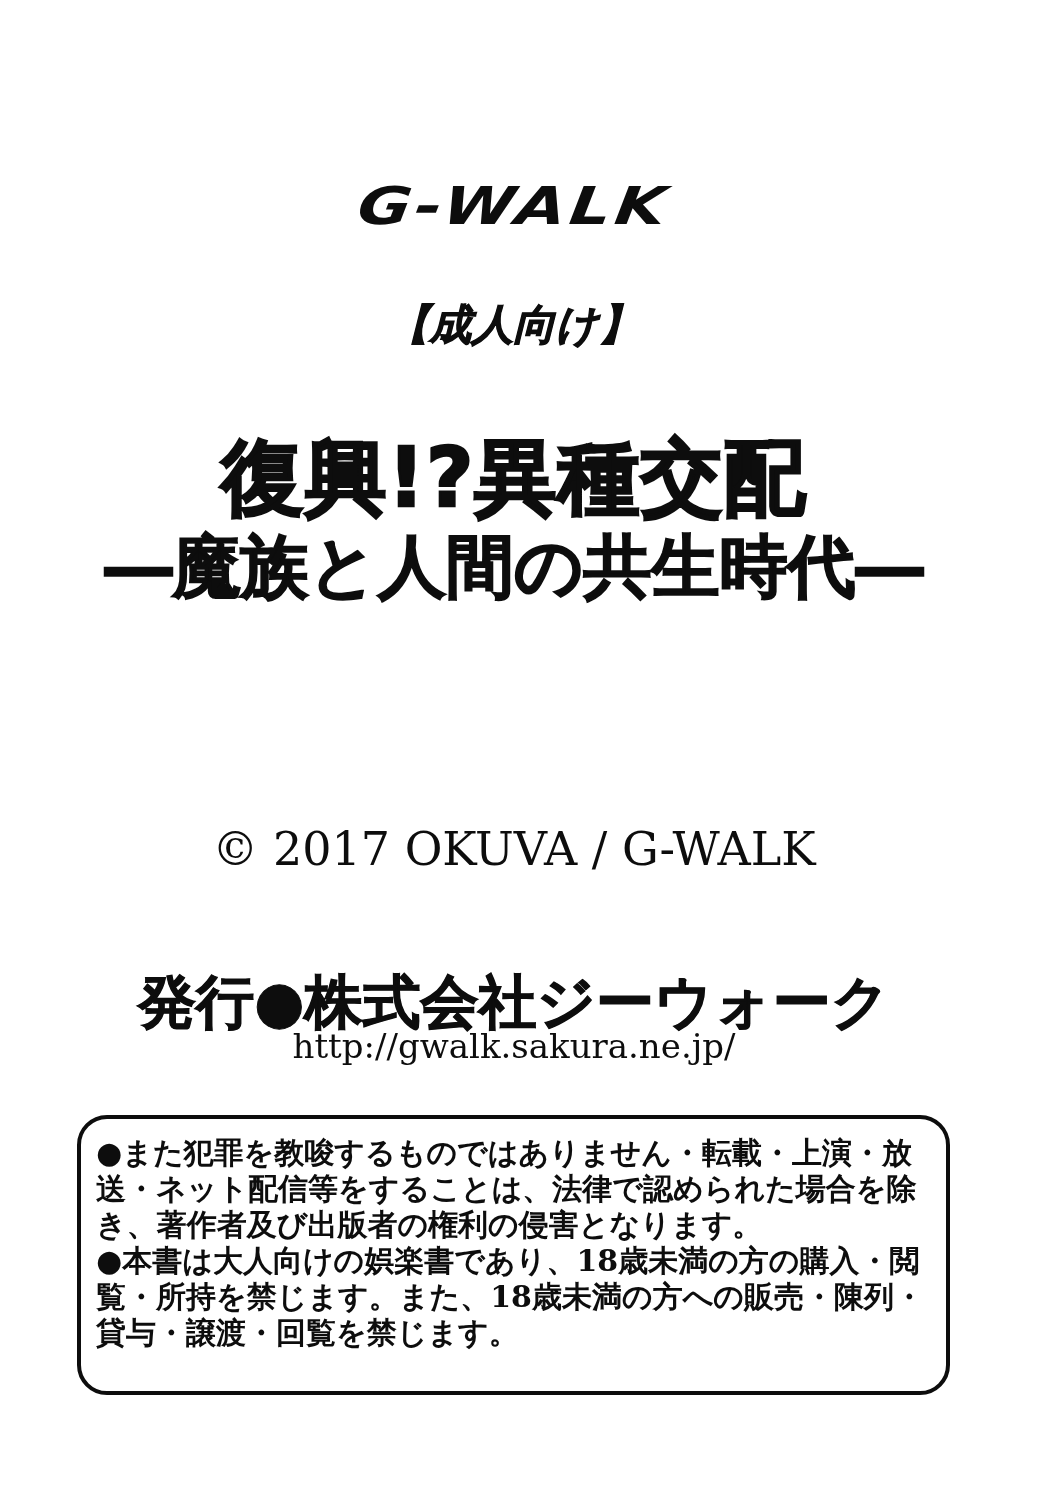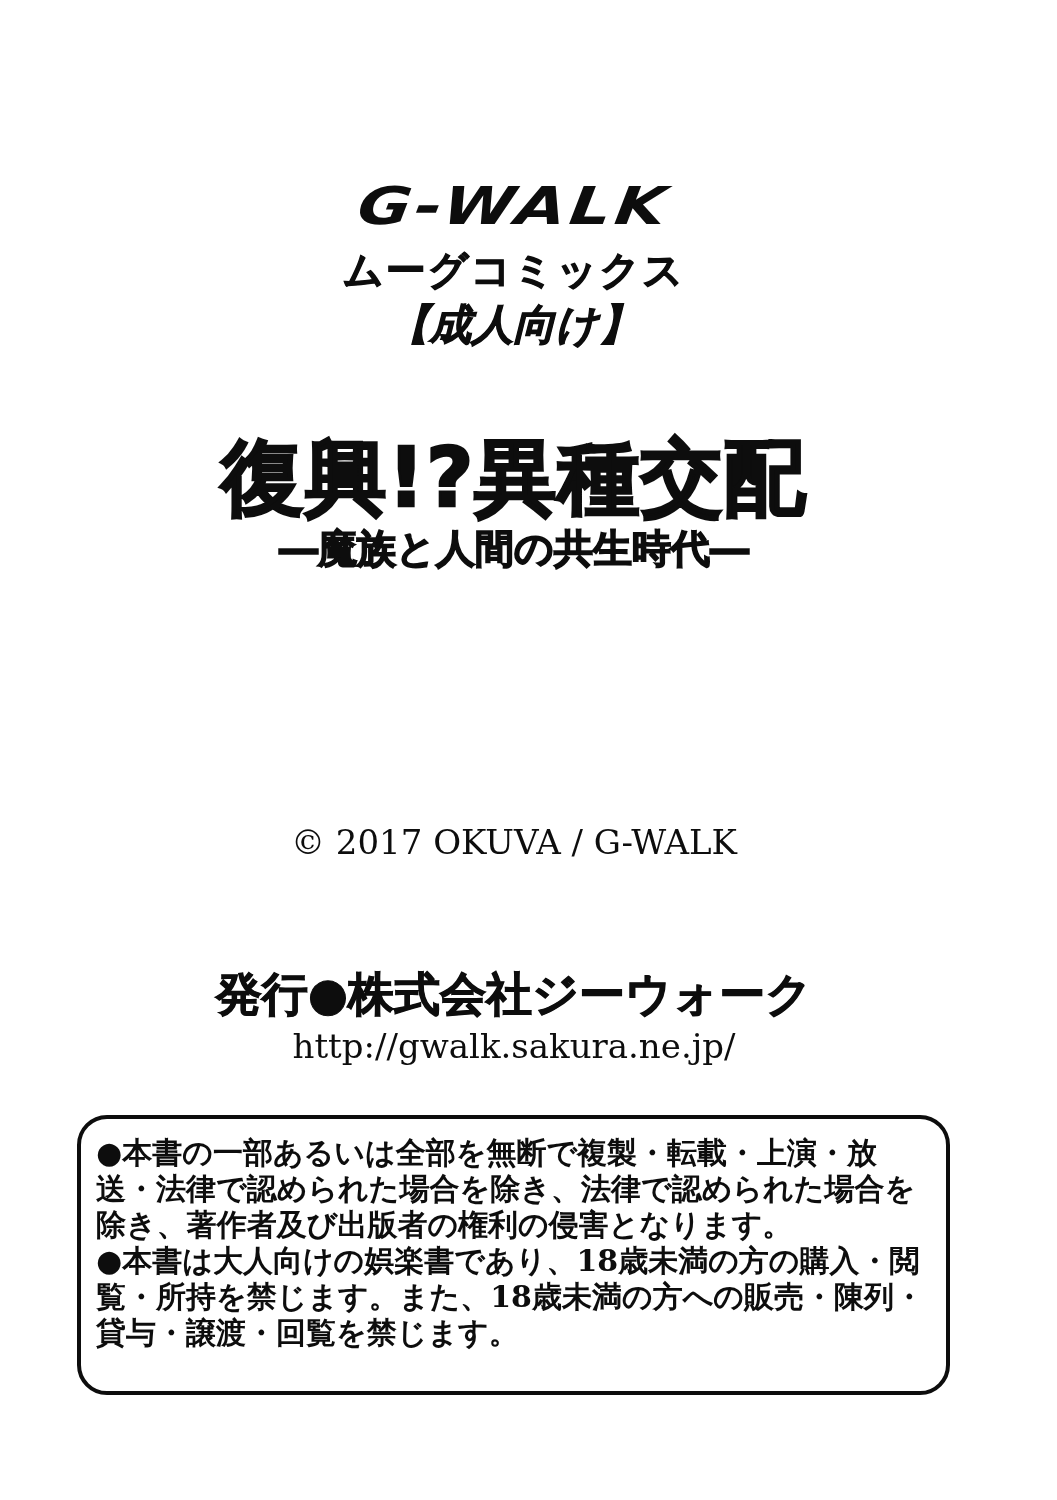--- a/index.html
+++ b/index.html
@@ -39,45 +39,45 @@
   }
   .title {
     top: 424px;
     font-size: 82px;
     font-weight: 700;
     letter-spacing: 1px;
     -webkit-text-stroke: 2.5px currentColor;
   }
   .subtitle {
     top: 522px;
-    font-size: 39px;
+    font-size: 68px;
     font-weight: 900;
     -webkit-text-stroke: 1.5px currentColor;
   }
   .chapter {
     top: 607px;
     font-size: 40px;
     font-weight: 900;
     -webkit-text-stroke: 1px currentColor;
   }
   .author {
     top: 762px;
     font-size: 46px;
     font-weight: 900;
     -webkit-text-stroke: 1px currentColor;
   }
   .copyright {
     top: 822px;
-    font-size: 34px;
+    font-size: 46px;
     font-weight: 400;
     font-family: "DejaVu Serif", "Liberation Serif", serif;
   }
   .publisher {
     top: 964px;
-    font-size: 46px;
+    font-size: 58px;
     font-weight: 900;
     -webkit-text-stroke: 1px currentColor;
   }
   .url {
     top: 1026px;
     font-size: 34px;
     font-family: "DejaVu Serif", "Liberation Serif", serif;
   }
   .disclaimer-box {
     position: absolute;
@@ -99,34 +99,33 @@
   }
   .disclaimer-box p { margin: 0; }
 </style>
 </head>
 <body>
 
 <div class="page">
 
   <div class="abs logo">G-WALK</div>
 
-  <div class="abs imprint">ムーグコミックス</div>
 
   <div class="abs rating">【成人向け】</div>
 
   <div class="abs title">復興!?異種交配</div>
 
   <div class="abs subtitle">―魔族と人間の共生時代―</div>
 
 
 
   <div class="abs copyright">© 2017 OKUVA / G-WALK</div>
 
   <div class="abs publisher">発行●株式会社ジーウォーク</div>
 
   <div class="abs url">http://gwalk.sakura.ne.jp/</div>
 
   <div class="disclaimer-box">
-    <p>●本書の一部あるいは全部を無断で複製・転載・上演・放送・法律で認められた場合を除き、法律で認められた場合を除き、著作者及び出版者の権利の侵害となります。</p>
+    <p>●また犯罪を教唆するものではありません・転載・上演・放送・ネット配信等をすることは、法律で認められた場合を除き、著作者及び出版者の権利の侵害となります。</p>
     <p>●本書は大人向けの娯楽書であり、18歳未満の方の購入・閲覧・所持を禁じます。また、18歳未満の方への販売・陳列・貸与・譲渡・回覧を禁じます。</p>
   </div>
 
 </div>
 
 </body></html>

